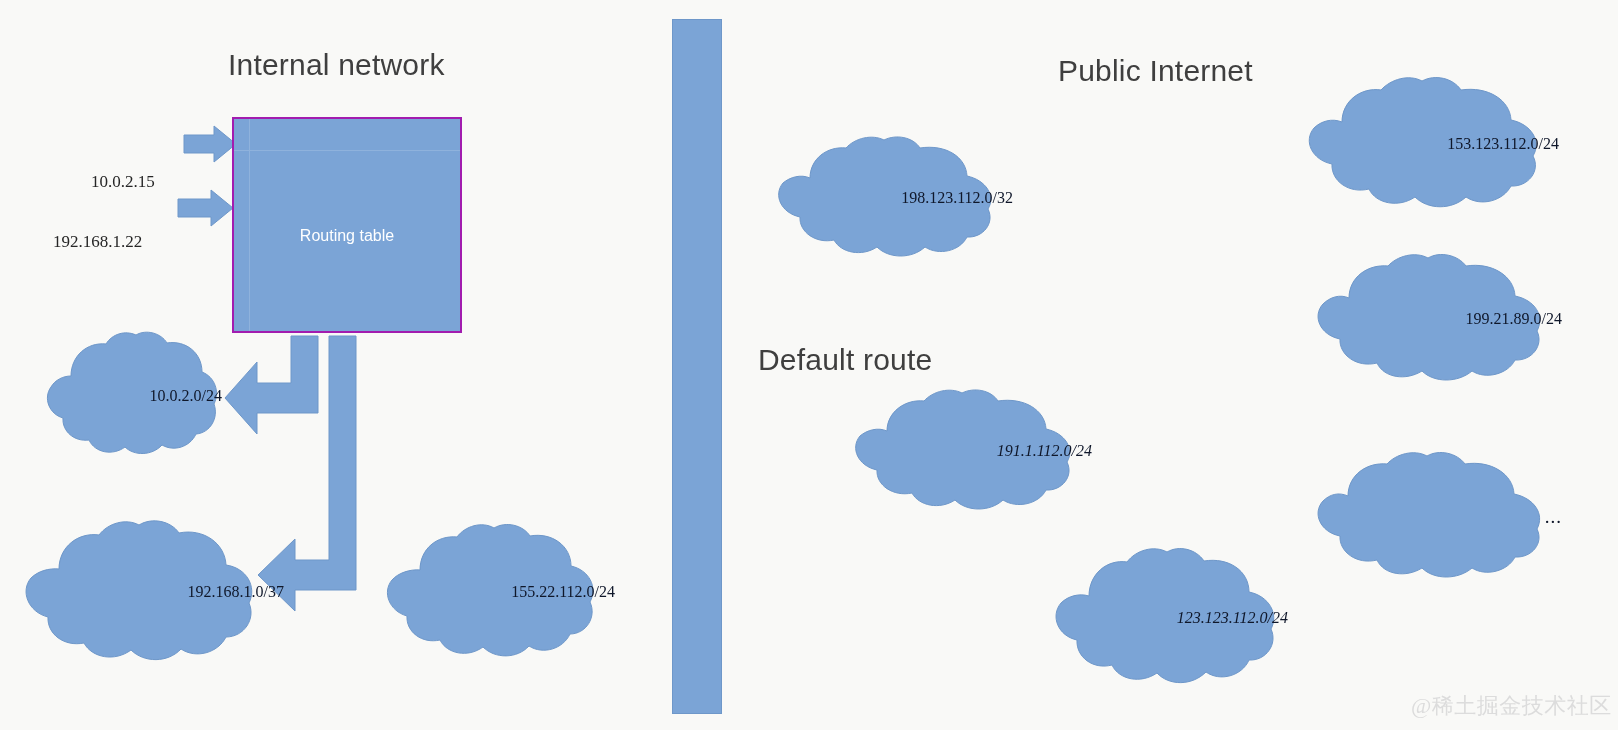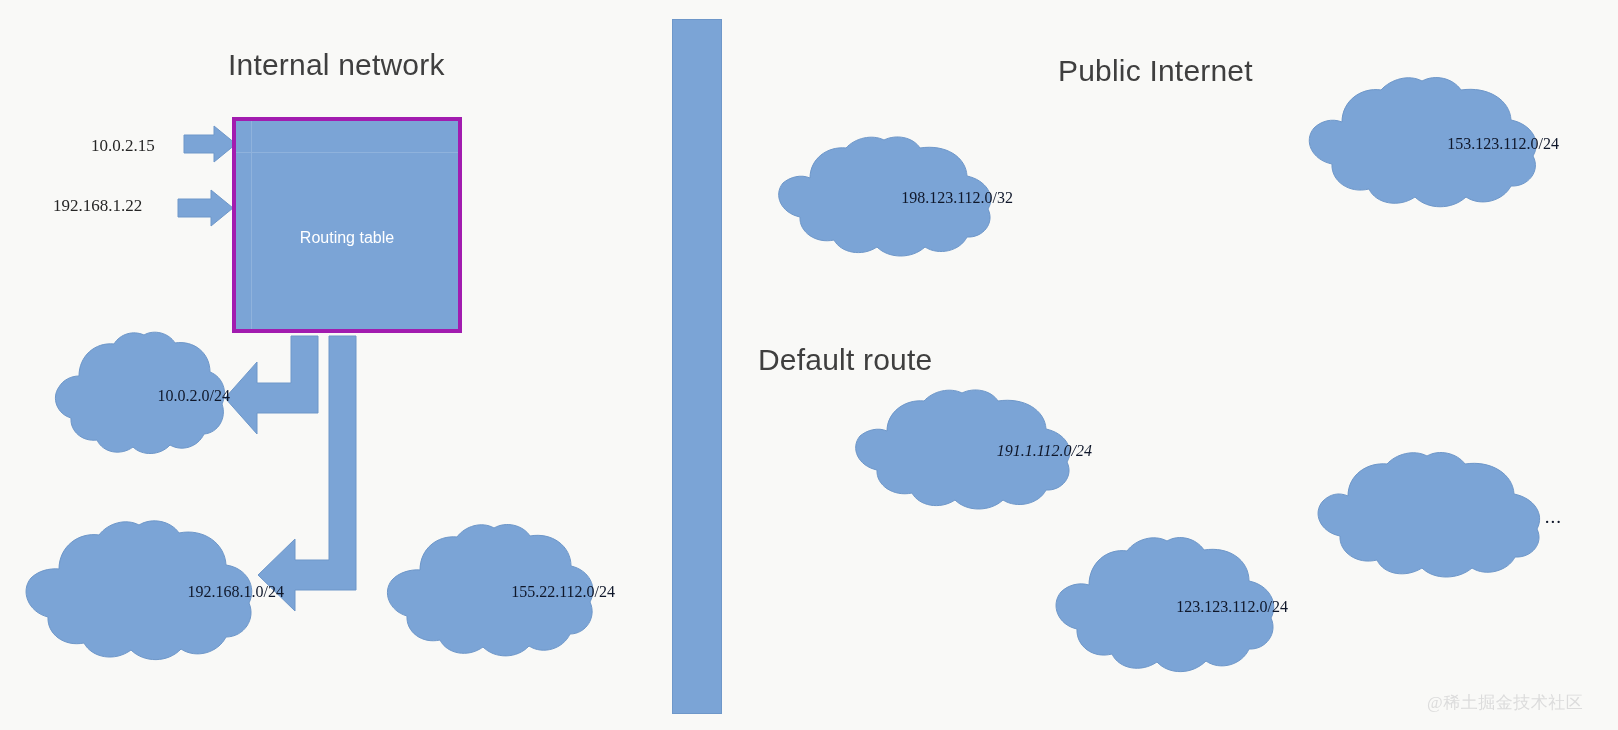--- a/index.html
+++ b/index.html
@@ -30,27 +30,28 @@
     font-family: "Liberation Sans", sans-serif;
   }
 
   
   .ip-label {
     position: absolute;
     color: #262626;
     font-size: 17px;
     white-space: nowrap;
     font-family: "Liberation Serif", serif;
+    margin-top: 36px;
   }
 
   
   .routing-box {
     position: absolute;
     background: #7BA4D6;
-    border: 4px solid #a21caf;
+    border: 2px solid #a21caf;
     box-sizing: border-box;
   }
   .routing-box .col-divider {
     position: absolute;
     top: 0;
     bottom: 0;
     width: 1px;
     background: #8FB2DC;
   }
   .routing-box .row-divider {
@@ -110,25 +111,24 @@
   
   .arrow {
     position: absolute;
   }
   .arrow svg { display: block; overflow: visible; }
 
   
   .watermark {
     position: absolute;
     color: #DCDCDC;
-    font-size: 17px;
+    font-size: 22px;
     white-space: nowrap;
     font-family: "Liberation Serif", serif;
     letter-spacing: 0.5px;
-    margin-left: 16px;
   }
 </style>
 </head>
 <body>
 
 <div id="canvas">
 
   <div class="section-title" style="left:228px; top:48px;">Internal network</div>
 
   <div class="section-title" style="left:714px; top:343px;margin-left:44px;">Default route</div>
@@ -162,38 +162,38 @@
       <polygon points="66,0 93,0 93,77 32,77 32,98 0,62 32,26 32,47 66,47" fill="#7BA4D6" stroke="#6E97C9" stroke-width="1"></polygon>
     </svg>
   </div>
 
   <div class="arrow" style="left:258px; top:336px;">
     <svg width="100" height="275" viewBox="0 0 100 275">
       <polygon points="71,0 98,0 98,254 37,254 37,275 0,239 37,203 37,224 71,224" fill="#7BA4D6" stroke="#6E97C9" stroke-width="1"></polygon>
     </svg>
   </div>
 
-  <div class="cloud" style="left:40px; top:332px; width:190px; height:127px;">
+  <div class="cloud" style="left:32px; top:332px; width:190px; height:127px;">
     <svg viewBox="0 0 190 127" preserveAspectRatio="none">
       <path d="M39,44 C39,24 55,10 74,12 C80,2 93,-2 104,3 C114,-3 129,1 135,11
                C154,8 170,21 170,40 C183,45 188,60 182,72 C187,86 178,101 164,102
                C158,115 142,120 130,113 C120,124 102,124 93,115 C81,124 63,121 57,108
                C42,110 30,99 31,86 C17,82 11,66 19,55 C23,48 31,44 39,44 Z" fill="#7BA4D6" stroke="#6E97C9" stroke-width="1"></path>
     </svg>
     <div class="cloud-label">10.0.2.0/24</div>
   </div>
 
   <div class="cloud" style="left:4px; top:521px; width:280px; height:142px;">
     <svg viewBox="0 0 280 142" preserveAspectRatio="none">
       <path d="M55,48 C55,26 74,11 95,14 C104,2 122,-3 135,4 C148,-4 167,0 175,12
                C199,7 221,22 222,44 C243,47 253,66 245,82 C252,98 240,116 222,116
                C214,132 192,138 177,128 C164,142 140,142 127,129 C111,141 88,137 80,122
                C60,126 43,113 44,96 C24,91 16,70 27,57 C34,50 45,47 55,48 Z" fill="#7BA4D6" stroke="#6E97C9" stroke-width="1"></path>
     </svg>
-    <div class="cloud-label">192.168.1.0/24</div>
+    <div class="cloud-label">192.168.1.0/37</div>
   </div>
 
   <div class="cloud" style="left:372px; top:524px; width:243px; height:136px;">
     <svg viewBox="0 0 243 136" preserveAspectRatio="none">
       <path d="M48,46 C48,25 65,11 85,13 C93,2 110,-3 122,4 C134,-3 151,1 158,12
                C180,8 199,22 199,42 C217,46 226,63 218,78 C225,93 214,110 198,110
                C191,125 171,131 157,122 C145,135 123,135 111,123 C96,134 75,130 68,116
                C50,120 34,108 35,92 C17,87 10,68 20,56 C26,49 38,45 48,46 Z" fill="#7BA4D6" stroke="#6E97C9" stroke-width="1"></path>
     </svg>
     <div class="cloud-label">155.22.112.0/24</div>
@@ -224,32 +224,41 @@
   <div class="cloud" style="left:1289px; top:78px; width:270px; height:132px;">
     <svg viewBox="0 0 270 132" preserveAspectRatio="none">
       <path d="M53,44 C53,23 72,9 92,12 C102,1 120,-4 133,3 C146,-4 164,0 172,12
                C199,8 221,22 222,42 C242,46 253,63 244,78 C252,93 239,109 222,108
                C214,123 192,129 177,119 C163,132 139,132 126,119 C110,130 87,126 80,111
                C60,116 42,103 43,86 C23,82 14,63 25,50 C32,43 43,40 53,44 Z" fill="#7BA4D6" stroke="#6E97C9" stroke-width="1"></path>
     </svg>
     <div class="cloud-label">153.123.112.0/24</div>
   </div>
 
+  <div class="cloud" style="left:1297px; top:255px; width:265px; height:128px;">
+    <svg viewBox="0 0 265 128" preserveAspectRatio="none">
+      <path d="M52,43 C52,22 71,9 91,11 C100,1 118,-4 131,3 C143,-4 161,0 169,11
+               C195,7 217,21 218,41 C238,45 248,61 240,76 C247,90 235,106 218,105
+               C211,119 189,125 175,116 C161,128 137,128 125,116 C109,126 87,123 80,108
+               C60,113 42,100 43,84 C23,80 15,61 26,49 C33,42 43,39 52,43 Z" fill="#7BA4D6" stroke="#6E97C9" stroke-width="1"></path>
+    </svg>
+    <div class="cloud-label">199.21.89.0/24</div>
+  </div>
 
   <div class="cloud ellipsis" style="left:1296px; top:453px; width:266px; height:127px;">
     <svg viewBox="0 0 266 127" preserveAspectRatio="none">
       <path d="M52,43 C52,22 71,9 91,11 C100,1 118,-4 131,3 C143,-4 161,0 169,11
                C195,7 217,21 218,41 C238,45 249,61 241,76 C248,90 236,105 219,104
                C212,118 190,124 176,115 C162,127 138,127 126,115 C110,125 88,122 81,107
                C61,112 43,99 44,83 C24,79 16,60 27,48 C34,41 43,39 52,43 Z" fill="#7BA4D6" stroke="#6E97C9" stroke-width="1"></path>
     </svg>
     <div class="cloud-label">...</div>
   </div>
 
-  <div class="cloud" style="left:1040px; top:537px; width:248px; height:140px;">
+  <div class="cloud" style="left:1040px; top:548px; width:248px; height:140px;font-style:italic;">
     <svg viewBox="0 0 248 140" preserveAspectRatio="none">
       <path d="M49,48 C49,26 67,11 87,14 C96,2 114,-3 127,4 C139,-3 156,1 164,13
                C189,9 209,23 209,44 C229,48 239,66 231,81 C238,96 226,113 209,112
                C202,128 180,134 166,124 C152,138 129,138 117,125 C101,136 79,132 72,117
                C53,122 36,109 37,92 C18,88 10,68 21,55 C28,48 39,45 49,48 Z" fill="#7BA4D6" stroke="#6E97C9" stroke-width="1"></path>
     </svg>
     <div class="cloud-label">123.123.112.0/24</div>
   </div>
 
   <div class="watermark" style="left:1411px; top:691px;">@稀土掘金技术社区</div>

